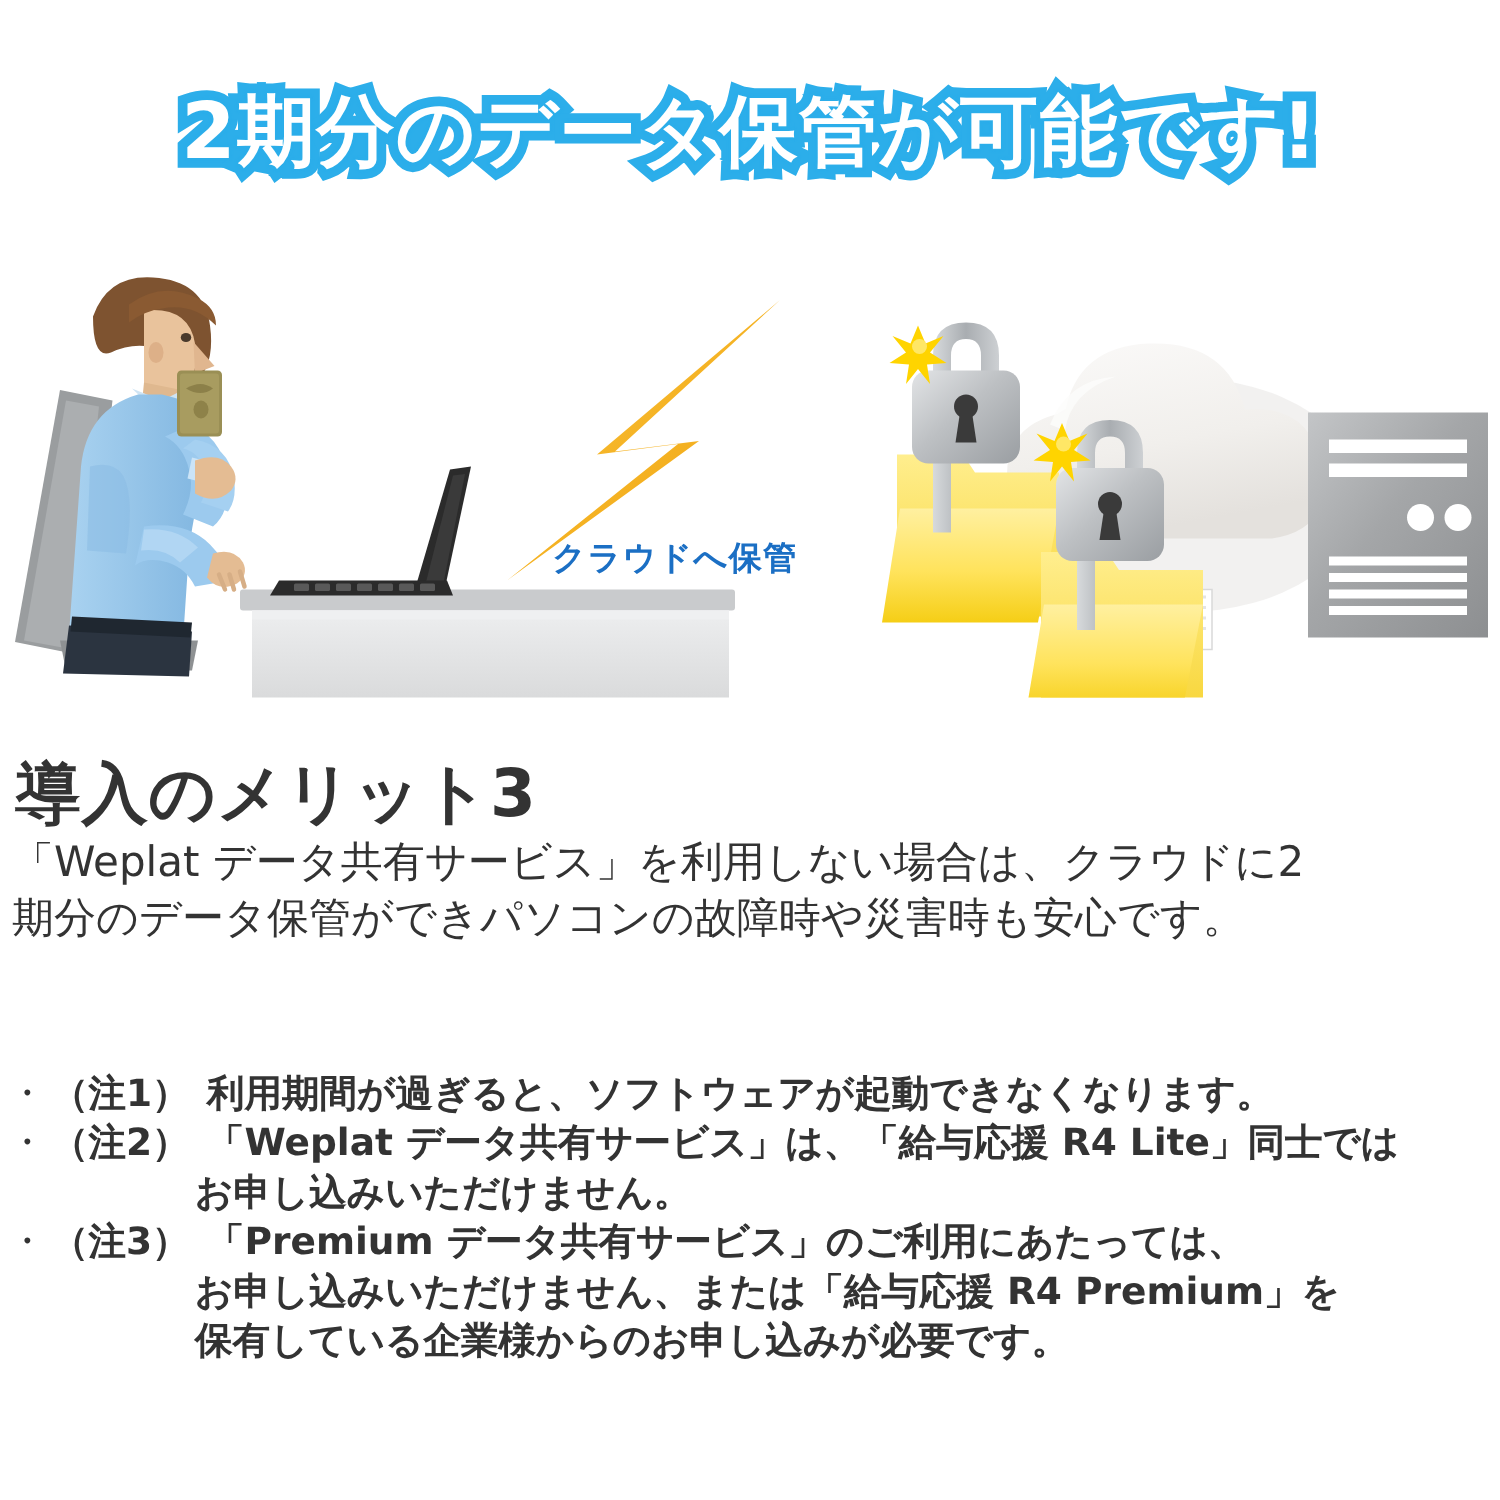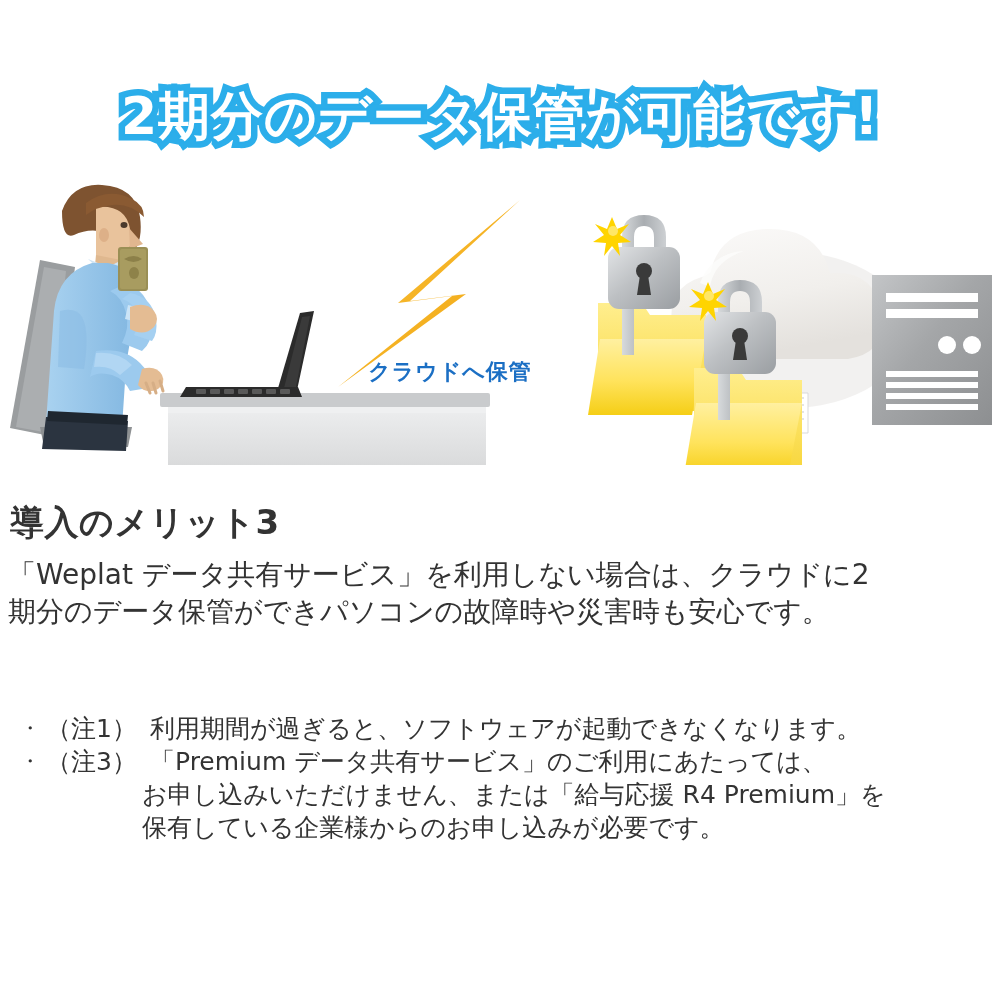--- a/index.html
+++ b/index.html
@@ -24,21 +24,21 @@
   }
 
   
   .headline-wrap {
     position: absolute;
     left: 0;
     top: 62px;
     width: 1000px;
     height: 80px;
     display: flex;
-    align-items: flex-end;
+    align-items: flex-start;
     justify-content: center;
   }
   .headline {
     font-family: "DejaVu Sans", "Liberation Sans", sans-serif;
     font-size: 52px;
     font-weight: 700;
     letter-spacing: 1px;
     color: #ffffff;
     white-space: nowrap;
     line-height: 1;
@@ -73,21 +73,21 @@
     letter-spacing: 1px;
     white-space: nowrap;
   }
 
   
   .merit-title {
     position: absolute;
     left: 10px;
     top: 500px;
     font-family: "DejaVu Sans", "Liberation Sans", sans-serif;
-    font-size: 34px;
+    font-size: 44px;
     font-weight: 700;
     color: #333333;
     letter-spacing: 0.5px;
     white-space: nowrap;
   }
   .merit-body {
     position: absolute;
     left: 8px;
     top: 556px;
     width: 960px;
@@ -108,21 +108,22 @@
     width: 1000px;
     font-family: "DejaVu Sans", "Liberation Sans", sans-serif;
     font-size: 25px;
     font-weight: 400;
     line-height: 33px;
     color: #333333;
   }
   .note {
     position: relative;
     display: block;
-    padding-left: 12px;
+    padding-left: 0;
+    font-weight: bold;
   }
   .note-line {
     display: block;
     white-space: nowrap;
     height: 33px;
   }
   .note-bullet {
     display: inline-block;
     width: 26px;
     text-align: left;
@@ -360,20 +361,24 @@
     <span class="ln">「Weplat データ共有サービス」を利用しない場合は、クラウドに2</span>
     <span class="ln">期分のデータ保管ができパソコンの故障時や災害時も安心です。</span>
   </div>
 
   <div class="notes">
 
     <div class="note">
       <span class="note-line"><span class="note-bullet">・</span><span class="note-tag">（注1）</span><span class="note-text">利用期間が過ぎると、ソフトウェアが起動できなくなります。</span></span>
     </div>
 
+    <div class="note">
+      <span class="note-line"><span class="note-bullet">・</span><span class="note-tag">（注2）</span><span class="note-text">「Weplat データ共有サービス」は、「給与応援 R4 Lite」同士では</span></span>
+      <span class="note-line"><span class="note-indent"></span><span class="note-text">お申し込みいただけません。</span></span>
+    </div>
 
     <div class="note">
       <span class="note-line"><span class="note-bullet">・</span><span class="note-tag">（注3）</span><span class="note-text">「Premium データ共有サービス」のご利用にあたっては、</span></span>
       <span class="note-line"><span class="note-indent"></span><span class="note-text">お申し込みいただけません、または「給与応援 R4 Premium」を</span></span>
       <span class="note-line"><span class="note-indent"></span><span class="note-text">保有している企業様からのお申し込みが必要です。</span></span>
     </div>
 
   </div>
 </div>
 

